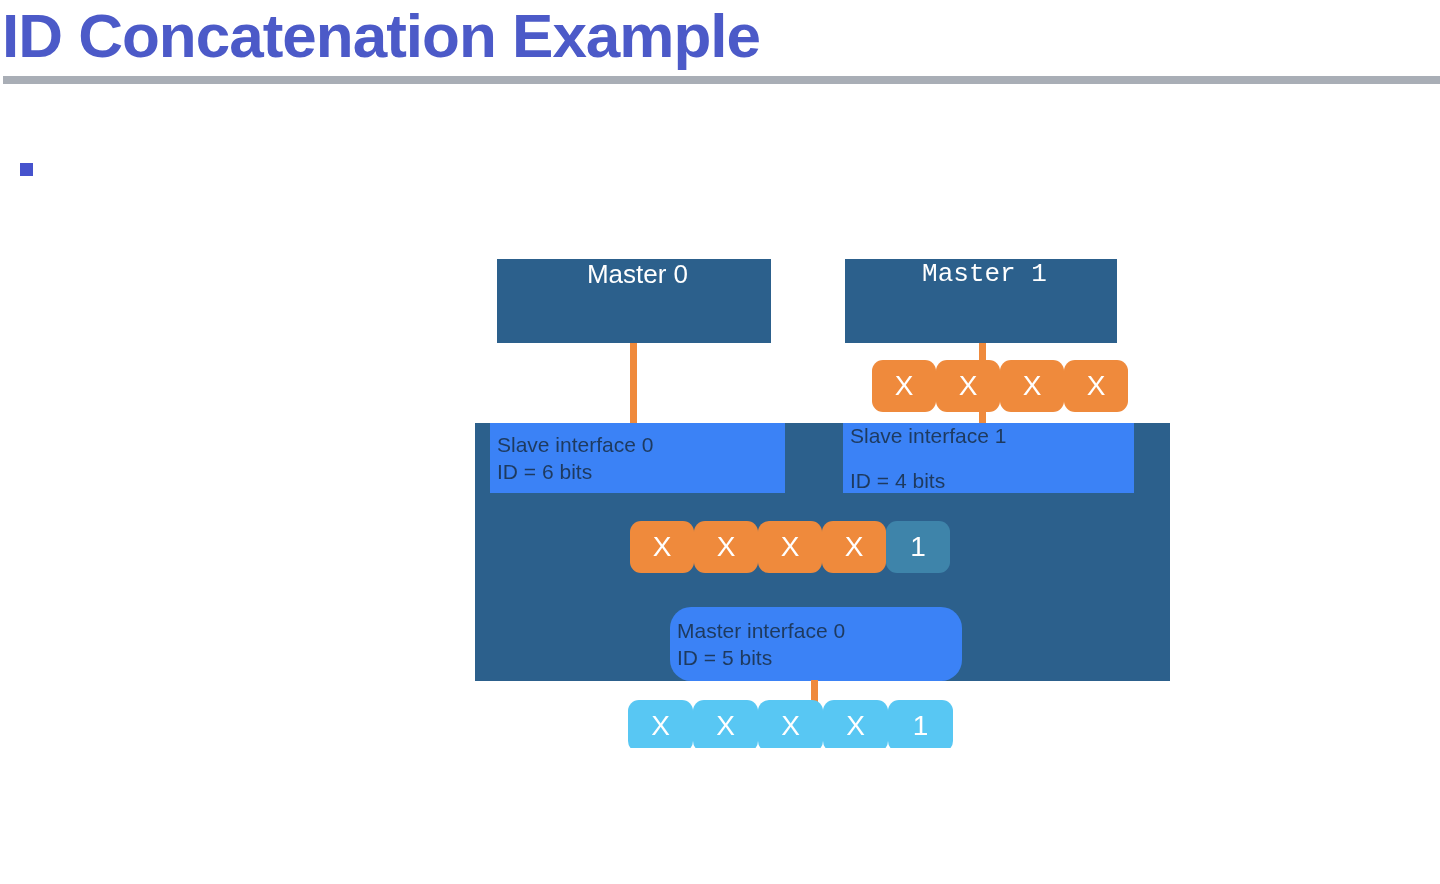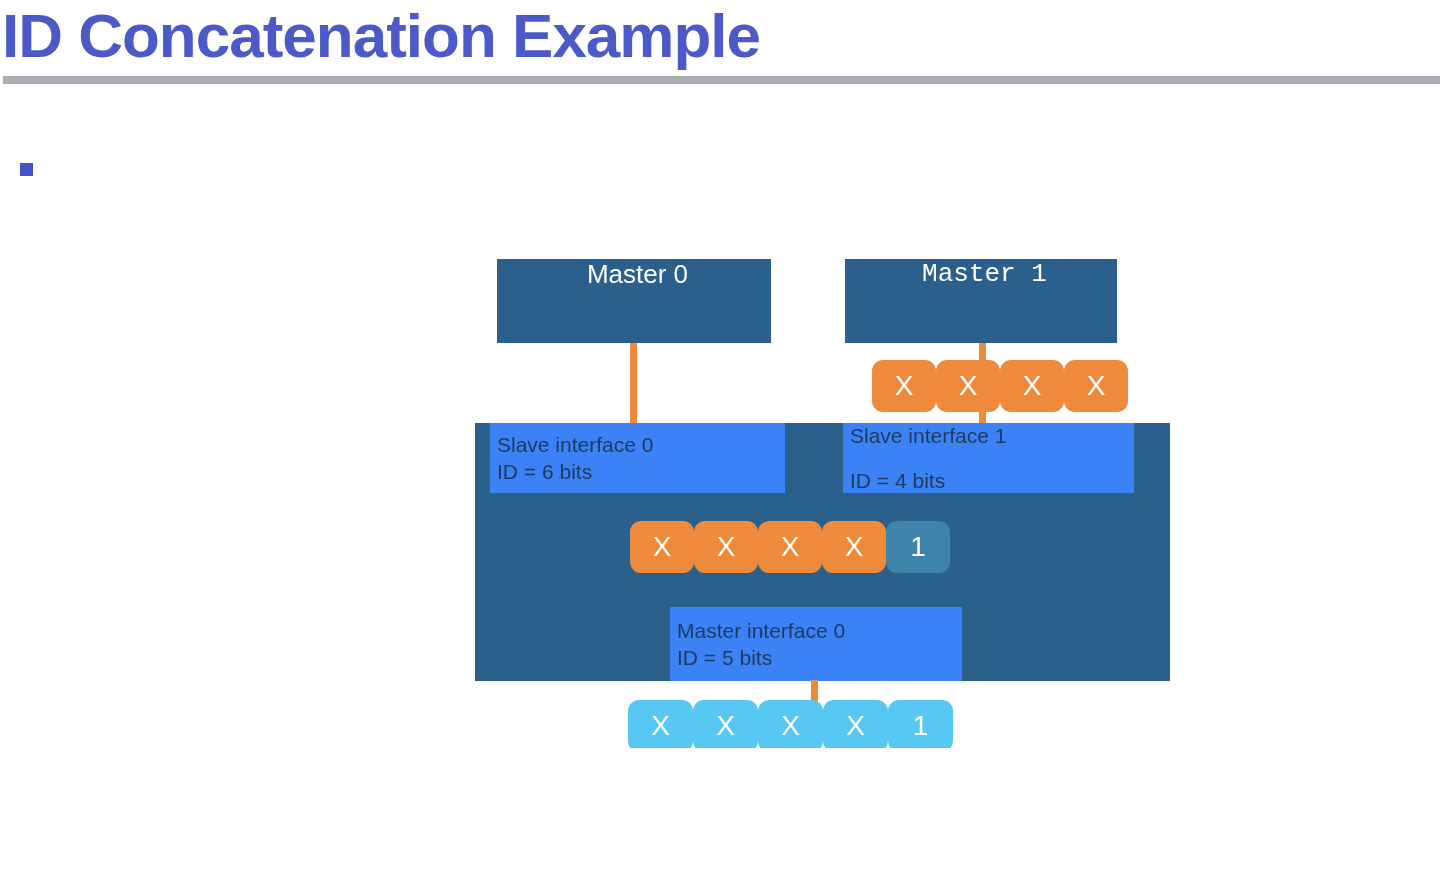--- a/index.html
+++ b/index.html
@@ -32,21 +32,21 @@
   .darkbox{background:#2c608c;color:#ffffff;font-size:26px;}
   .lightbox{
     background:#3b82f6;color:#1e3a5f;font-size:21px;line-height:27px;
     text-align:center;flex-direction:column;
   }
   #master0{left:497px;top:259px;width:274px;height:84px;}
   #master1{left:845px;top:259px;width:272px;height:84px;font-family:Liberation Mono, monospace;}
   #interconnect{left:475px;top:423px;width:695px;height:258px;background:#2c608c;}
   #slave-if0{left:490px;top:423px;width:295px;height:70px;}
   #slave-if1{left:843px;top:423px;width:291px;height:70px;gap:18px;}
-  #master-if0{left:670px;top:607px;width:292px;height:74px;}
+  #master-if0{left:670px;top:607px;width:292px;height:74px;border-radius:21px;}
   #slave0{left:678px;top:816px;width:272px;height:51px;font-size:27px;border:4px solid #22c55e;}
   .wire{position:absolute;width:7px;background:#ef8a3c;z-index:1;}
   #wire-master0{left:630px;top:343px;height:80px;}
   #wire-master1{left:979px;top:343px;height:80px;}
   #wire-output{left:811px;top:680px;height:138px;}
   .bitrow{position:absolute;display:flex;z-index:2;}
   .bit{
     width:64px;height:52px;border-radius:11px;flex:0 0 auto;
     display:flex;align-items:center;justify-content:center;
     color:#ffffff;font-size:28px;

